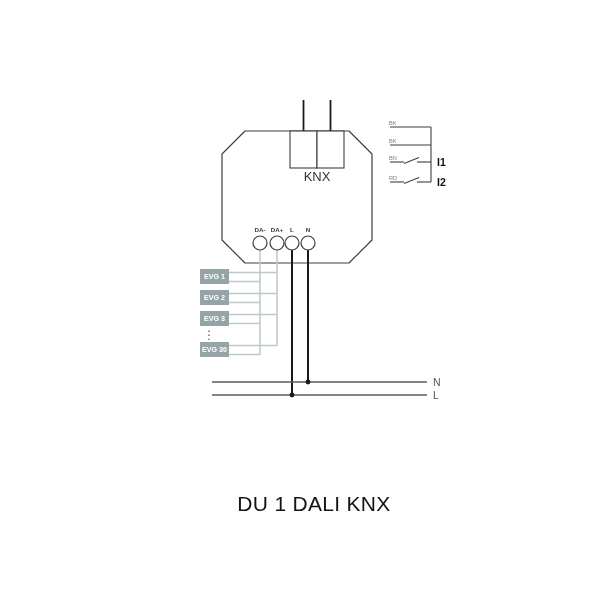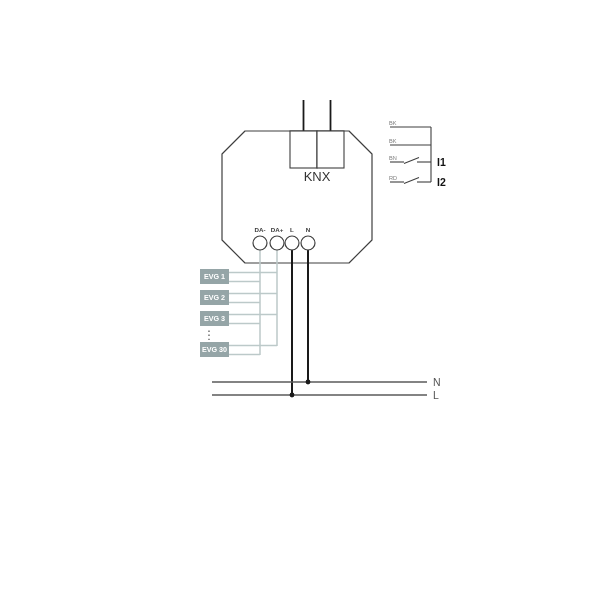--- a/index.html
+++ b/index.html
@@ -101,13 +101,14 @@
       <text x="389" y="143">BK</text>
       <text x="389" y="160">BN</text>
       <text x="389" y="180">RD</text>
     </g>
     <g fill="#111111" font-size="10.5" font-weight="bold">
       <text x="437" y="165.5">I1</text>
       <text x="437" y="185.5">I2</text>
     </g>
   </svg>
 
+  <div class="title">DU 1 DALI KNX</div>
 </div>
 
 </body></html>

